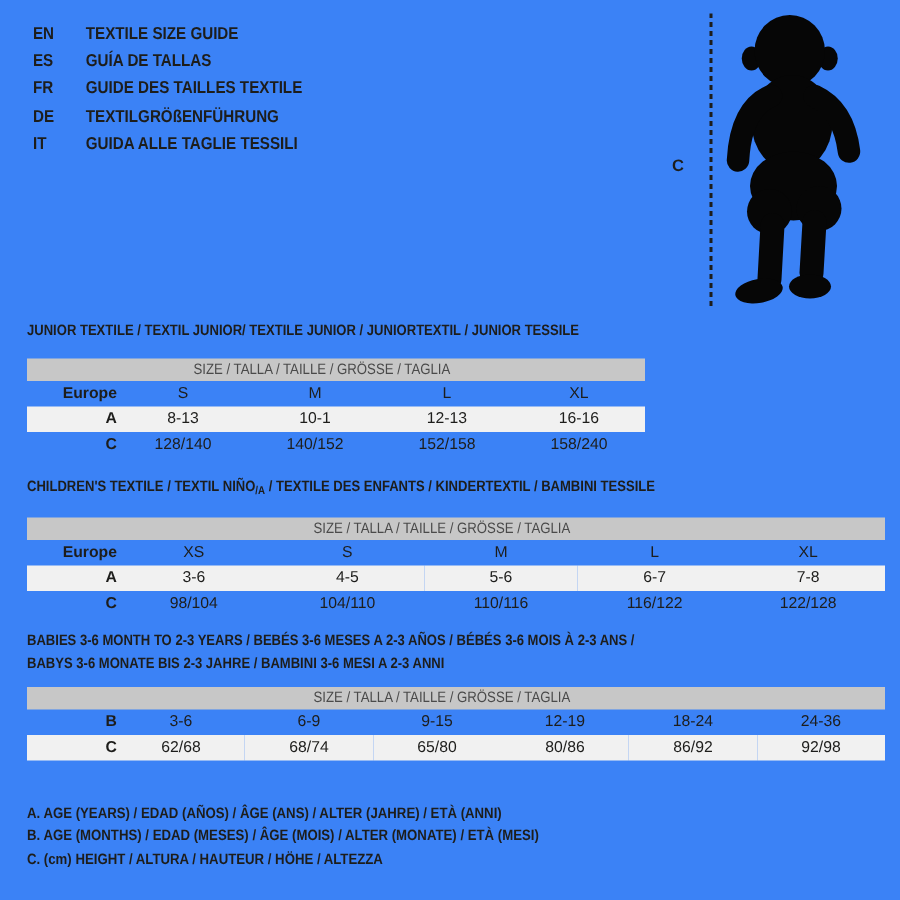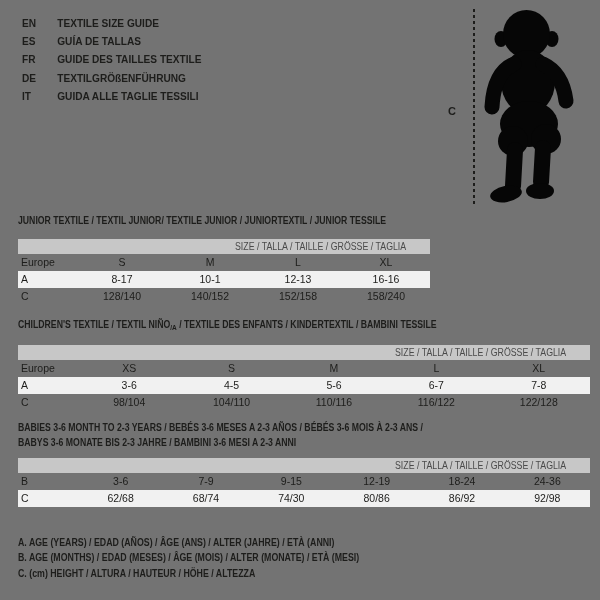--- a/index.html
+++ b/index.html
@@ -1,16 +1,16 @@
 <!DOCTYPE html>
 <html><head>
 <meta charset="utf-8">
 <style>
   html,body{margin:0;padding:0;background:#fff;}
-  .canvas{position:relative;width:600px;height:600px;background:#737373;
+  .canvas{position:relative;width:600px;height:600px;background:#3b82f6;
           font-family:"Liberation Sans",sans-serif;color:#1d1d1b;overflow:hidden;}
 
   
   .lang-list{position:absolute;left:22px;top:14px;transform:scaleX(0.88);transform-origin:0 0;}
   .lang-row{display:flex;font-weight:bold;font-size:11.5px;line-height:18.2px;white-space:nowrap;}
   .lang-code{width:40px;}
 
   
   .dash-line{position:absolute;left:473px;top:9px;width:2px;height:197px;
              background:repeating-linear-gradient(to bottom,#1d1d1b 0 3px,transparent 3px 6px);}
@@ -19,22 +19,22 @@
 
   
   .sec-title{position:absolute;left:18px;font-size:10px;font-weight:bold;white-space:nowrap;
              transform:scaleX(0.87);transform-origin:0 0;line-height:15px;}
   .t1{top:213px;} .t2{top:317px;} .t3{top:420px;}
   .subA{font-size:7.5px;vertical-align:-2px;}
 
   
   .size-table{position:absolute;left:18px;border-collapse:collapse;table-layout:fixed;}
   .size-table td{font-size:10.5px;height:17px;line-height:17px;text-align:center;padding:0;white-space:nowrap;}
-  .size-table td.lbl{text-align:left;padding-left:3px;}
-  .size-table tr.band td{background:#c7c7c7;height:15px;line-height:15px;text-align:right;
+  .size-table td.lbl{text-align:right;padding-left:3px;font-weight:bold;}
+  .size-table tr.band td{background:#c7c7c7;height:15px;line-height:15px;text-align:center;
                          color:#4a4a4a;padding-left:5px;font-size:10px;}
   .size-table tr.shaded td{background:#f1f1f1;}
   col.c-lbl{width:60px;}
   .tbl1{top:239px;width:412px;} .tbl2{top:345px;width:572px;} .tbl3{top:458px;width:572px;}
 
   .cx{display:inline-block;transform:scaleX(0.88);transform-origin:0 50%;white-space:nowrap;}
 
   
   .legend{position:absolute;left:18px;top:535px;font-size:10px;font-weight:bold;
           line-height:15.3px;white-space:nowrap;transform:scaleX(0.88);transform-origin:0 0;}
@@ -102,21 +102,21 @@
     </tr>
     <tr>
       <td class="lbl">Europe</td>
       <td>S</td>
       <td>M</td>
       <td>L</td>
       <td>XL</td>
     </tr>
     <tr class="shaded">
       <td class="lbl">A</td>
-      <td>8-17</td>
+      <td>8-13</td>
       <td>10-1</td>
       <td>12-13</td>
       <td>16-16</td>
     </tr>
     <tr>
       <td class="lbl">C</td>
       <td>128/140</td>
       <td>140/152</td>
       <td>152/158</td>
       <td>158/240</td>
@@ -181,31 +181,31 @@
         <col>
         <col>
       </colgroup>
     <tbody>
         <tr class="band">
       <td colspan="7"><span class="cx">SIZE / TALLA / TAILLE / GRÖSSE / TAGLIA</span></td>
     </tr>
     <tr>
       <td class="lbl">B</td>
       <td>3-6</td>
-      <td>7-9</td>
+      <td>6-9</td>
       <td>9-15</td>
       <td>12-19</td>
       <td>18-24</td>
       <td>24-36</td>
     </tr>
     <tr class="shaded">
       <td class="lbl">C</td>
       <td>62/68</td>
       <td>68/74</td>
-      <td>74/30</td>
+      <td>65/80</td>
       <td>80/86</td>
       <td>86/92</td>
       <td>92/98</td>
     </tr>
   </tbody>
     </table>
 
   <div class="legend">
     <div>A. AGE (YEARS) / EDAD (AÑOS) / ÂGE (ANS) / ALTER (JAHRE) / ETÀ (ANNI)</div>
     <div>B. AGE (MONTHS) / EDAD (MESES) / ÂGE (MOIS) / ALTER (MONATE) / ETÀ (MESI)</div>

